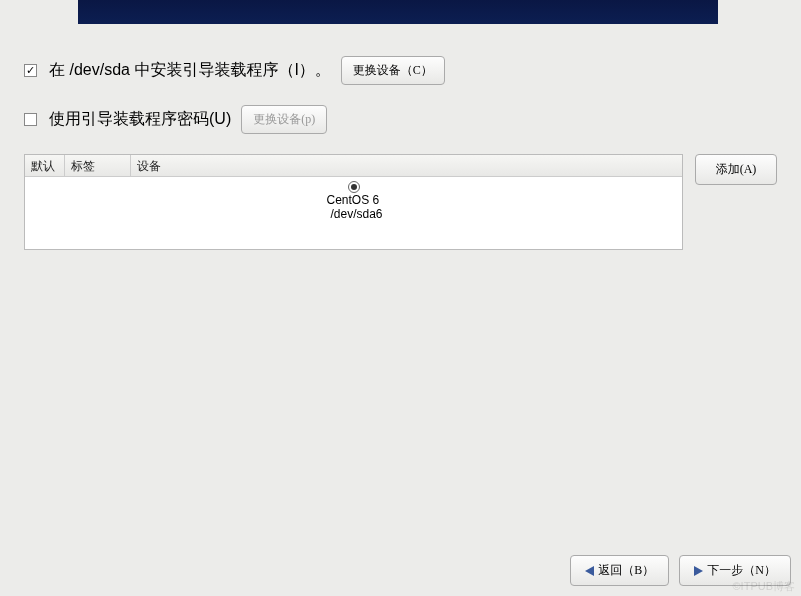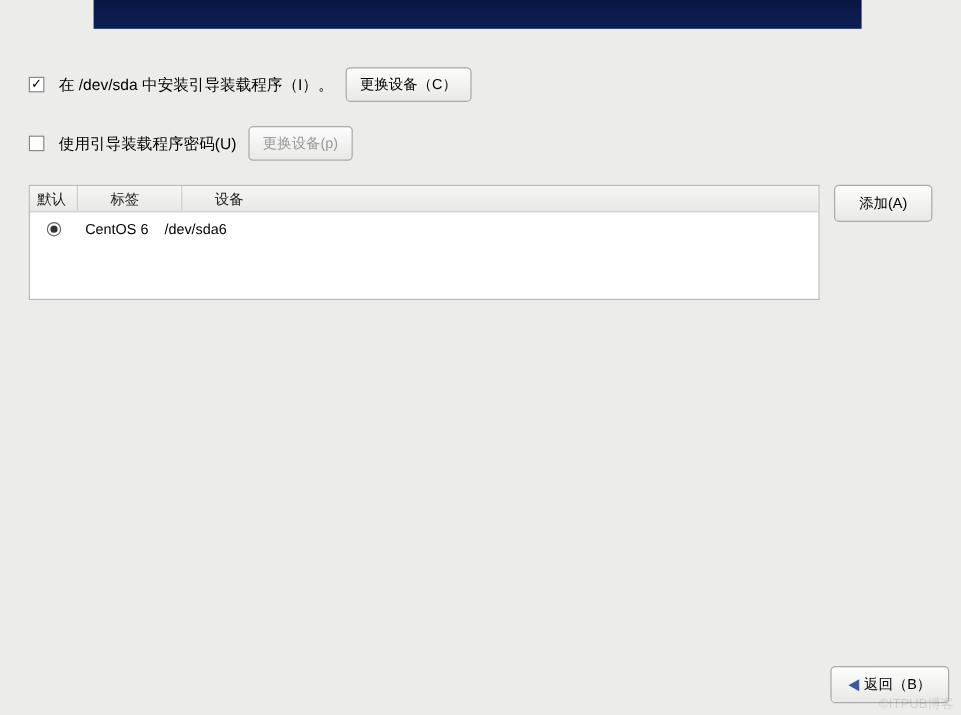--- a/index.html
+++ b/index.html
@@ -42,34 +42,35 @@
       justify-content: center;
       margin-right: 2px;
     }
     .checkbox.checked::after {
       content: "✓";
       font-size: 11px;
       color: #000;
       line-height: 1;
     }
     .option-label {
-      font-size: 13px;
+      font-size: 16px;
       color: #000;
     }
     .btn {
       padding: 5px 11px;
       border: 1px solid #aaa;
       border-radius: 4px;
       background: linear-gradient(to bottom, #fdfdfd, #e8e8e6);
       font-size: 12px;
       color: #000;
       cursor: pointer;
       display: inline-flex;
       align-items: center;
       gap: 4px;
+      font-family: Liberation Serif, serif;
     }
     .btn.disabled {
       color: #999;
       cursor: default;
     }
     .section-title {
       font-size: 13px;
       font-weight: bold;
       margin-top: 10px;
       margin-bottom: 4px;
@@ -84,36 +85,36 @@
       border: 1px solid #bbb;
       background: #fff;
       height: 96px;
       overflow: hidden;
     }
     .table-header {
       display: flex;
       height: 22px;
       background: linear-gradient(to bottom, #f6f6f4, #e8e8e6);
       border-bottom: 1px solid #ccc;
-      gap: 21px;
     }
     .th {
       padding: 3px 6px;
       border-right: 1px solid #ccc;
       font-size: 12px;
       color: #222;
     }
     .th1 { width: 40px; }
     .th2 { width: 66px; }
     .th3 { flex: 1; border-right: none; }
     .table-row {
       display: flex;
       align-items: center;
       height: 24px;
       padding-top: 4px;
+      flex-direction: column;
     }
     .td1 { width: 40px; display:flex; align-items:center; justify-content:center; }
     .td2 { width: 66px; padding-left: 6px; }
     .td3 { flex: 1; padding-left: 6px; }
     .radio {
       width: 12px;
       height: 12px;
       border: 1px solid #666;
       border-radius: 50%;
       display: inline-flex;
@@ -208,15 +209,19 @@
     </div>
   </div>
 
 </div>
 
 <div class="footer">
   <button class="btn">
     <span class="arrow-left"></span>
     <span>返回（B）</span>
   </button>
+  <button class="btn">
+    <span class="arrow-right"></span>
+    <span>下一步（N）</span>
+  </button>
 </div>
 
 <div class="watermark">©ITPUB博客</div>
 
 </body></html>

